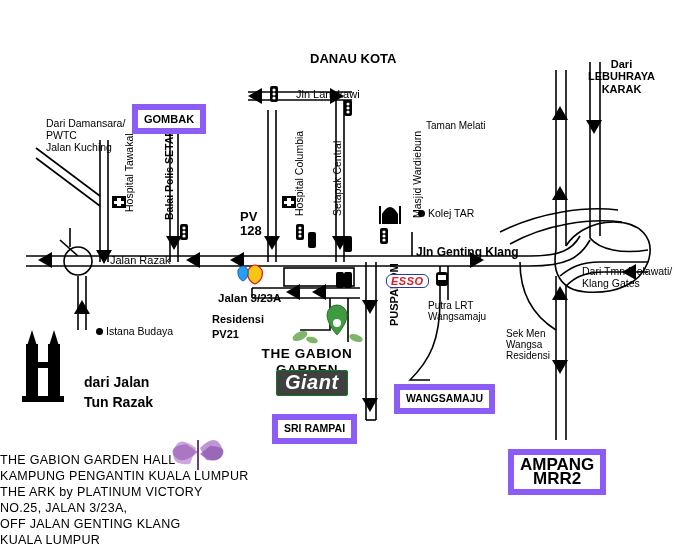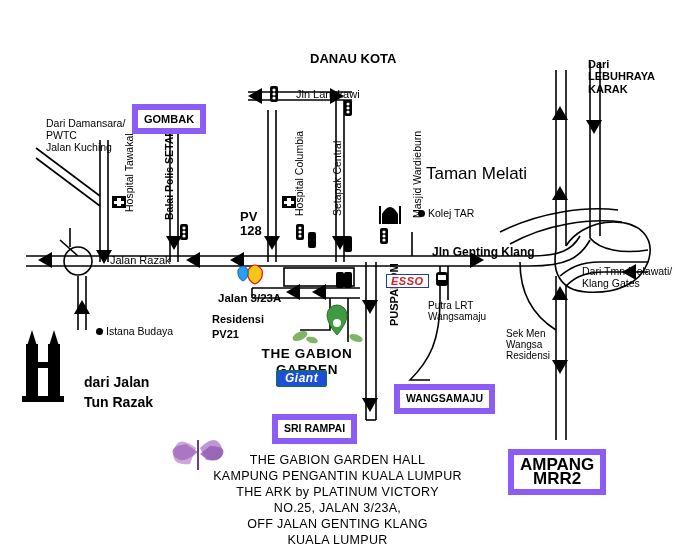--- a/index.html
+++ b/index.html
@@ -7,27 +7,27 @@
     width:675px;height:547px;
     background:#ffffff;
     font-family:"Liberation Sans", sans-serif;
     position:relative;
     overflow:hidden;
     color:#000;
   }
   #map{position:absolute;left:0;top:0;width:675px;height:547px;}
   .lbl{position:absolute;font-family:"Liberation Sans",sans-serif;color:#000;white-space:pre;line-height:1.12;}
   .b{font-weight:bold;}
-  .ctr{text-align:left;}
+  .ctr{text-align:center;}
   .rot90{transform-origin:0 0;transform:rotate(-90deg);}
   .boxed{border:6px solid #8b5cf6;background:#fff;padding:3px 6px;text-align:center;font-weight:bold;}
-  .footer{position:absolute;left:0;right:0;text-align:center;font-size:12.5px;line-height:16.5px;letter-spacing:.3px;}
+  .footer{position:absolute;left:0;right:0;font-size:12.5px;line-height:16.5px;letter-spacing:.3px;}
   .giant{
-    position:absolute;background:#1d4ed8;color:#fff;font-weight:bold;font-style:italic;
-    font-size:12px;padding:1px 9px 2px 9px;border-radius:3px;letter-spacing:.5px;
+    position:absolute;background:#404040;color:#fff;font-weight:bold;font-style:italic;
+    font-size:20px;padding:1px 9px 2px 9px;border-radius:3px;letter-spacing:.5px;
     box-shadow:0 0 0 1px #0b7a21 inset;
   }
   .esso{
     position:absolute;border:1px solid #1b3fa0;background:#fff;color:#d4202a;
     font-weight:bold;font-style:italic;font-size:11px;padding:0 4px;letter-spacing:.5px;
   }
   .gg-title{position:absolute;text-align:center;font-weight:bold;letter-spacing:.6px;}
 </style>
 </head>
 <body>
@@ -216,21 +216,21 @@
     <path d="M198 440 L198 470" stroke="#6b4080" stroke-width="2" fill="none"></path>
   </g>
 </svg>
 
 <div class="lbl b ctr" style="left:310px;top:52px;font-size:13px;">DANAU KOTA</div>
 
 <div class="lbl" style="left:296px;top:88px;font-size:11px;text-align:center;">Jln Langkawi</div>
 
 <div class="lbl" style="left:110px;top:254px;font-size:11px;">Jalan Razak</div>
 
-<div class="lbl b" style="left:432px;top:246px;font-size:12px;">Jln Genting Klang</div>
+<div class="lbl b" style="left:416px;top:246px;font-size:12px;">Jln Genting Klang</div>
 
 <div class="lbl b" style="left:218px;top:292px;font-size:11.5px;">Jalan 3/23A</div>
 
 <div class="lbl rot90" style="left:124px;top:212px;font-size:10.5px;">Hospital Tawakal</div>
 <div class="lbl rot90 b" style="left:164px;top:220px;font-size:10.5px;">Balai Polis SETAPAK</div>
 <div class="lbl rot90" style="left:294px;top:216px;font-size:10.5px;">Hospital Columbia</div>
 <div class="lbl rot90" style="left:332px;top:216px;font-size:10.5px;">Setapak Central</div>
 <div class="lbl rot90" style="left:412px;top:218px;font-size:10.5px;">Masjid Wardieburn</div>
 <div class="lbl rot90 b" style="left:388px;top:326px;font-size:11px;">PUSPAKOM</div>
 
@@ -242,39 +242,39 @@
 
 <div class="lbl" style="left:46px;top:118px;font-size:10.5px;">Dari Damansara/
 PWTC
 Jalan Kuching</div>
 <div class="lbl b ctr" style="left:588px;top:58px;font-size:11px;">Dari
 LEBUHRAYA
 KARAK</div>
 <div class="lbl" style="left:582px;top:266px;font-size:10.5px;">Dari Tmn Melawati/
 Klang Gates</div>
 
-<div class="lbl" style="left:426px;top:120px;font-size:17px;margin-top:44px;">Taman Melati</div>
+<div class="lbl" style="left:426px;top:120px;font-size:10px;">Taman Melati</div>
 <div class="lbl" style="left:428px;top:208px;font-size:10.5px;">Kolej TAR</div>
 <div class="lbl" style="left:106px;top:326px;font-size:10.5px;">Istana Budaya</div>
 <div class="lbl" style="left:428px;top:300px;font-size:10px;">Putra LRT
 Wangsamaju</div>
 <div class="lbl" style="left:506px;top:328px;font-size:10px;">Sek Men
 Wangsa
 Residensi</div>
 <div class="lbl b" style="left:240px;top:210px;font-size:13px;line-height:14px;">PV
 128</div>
 <div class="lbl b" style="left:212px;top:312px;font-size:11px;line-height:15px;">Residensi
 PV21</div>
 
 <div style="position:absolute;left:96px;top:328px;width:7px;height:7px;border-radius:50%;background:#000;"></div>
 <div style="position:absolute;left:418px;top:210px;width:7px;height:7px;border-radius:50%;background:#000;"></div>
 
 <div class="gg-title" style="left:232px;top:346px;width:150px;font-size:13.5px;line-height:16px;">THE GABION GARDEN</div>
 
-<div class="esso" style="left:386px;top:274px;">ESSO</div>
+<div class="esso" style="left:386px;top:274px;border-radius:6px;">ESSO</div>
 <div class="giant" style="left:276px;top:370px;">Giant</div>
 
 <div class="lbl b" style="left:84px;top:372px;font-size:14px;line-height:20px;">dari Jalan
 Tun Razak</div>
 
 <div class="footer" style="top:452px;">THE GABION GARDEN HALL</div>
 <div class="footer" style="top:468px;">KAMPUNG PENGANTIN KUALA LUMPUR</div>
 <div class="footer" style="top:484px;">THE ARK by PLATINUM VICTORY</div>
 <div class="footer" style="top:500px;">NO.25, JALAN 3/23A,</div>
 <div class="footer" style="top:516px;">OFF JALAN GENTING KLANG</div>

